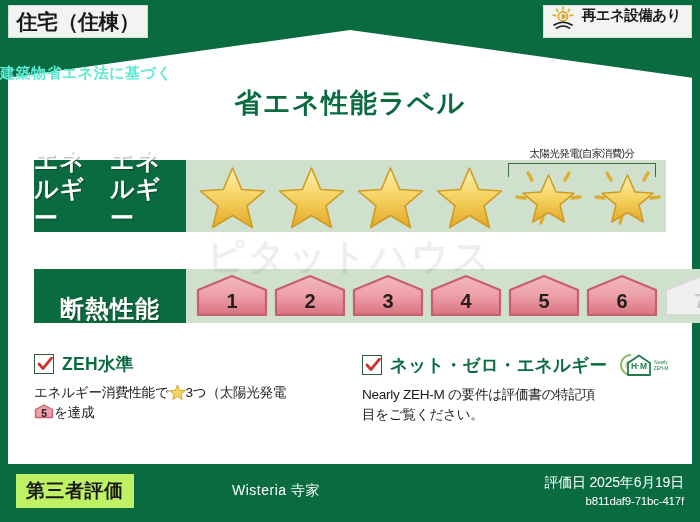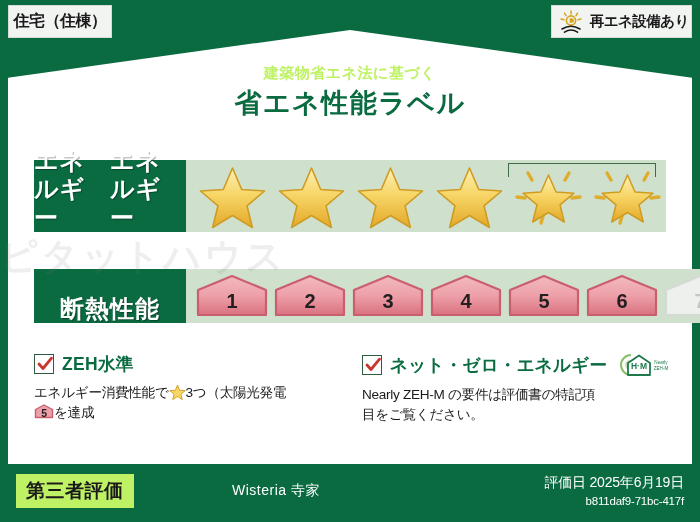--- a/index.html
+++ b/index.html
@@ -12,72 +12,72 @@
   }
 
   .label-root {
     position: absolute; inset: 0;
     background: #0a6b41;
   }
 
   
   .type-tab {
     position: absolute; left: 8px; top: 5px;
-    width: 104px; height: 33px;
+    width: 140px; height: 33px;
     background: #f2f4f2;
     border: 1px solid #d8dcd8;
     display: flex; align-items: center; justify-content: center;
-    font-size: 16px; font-weight: bold; color: #1a1a1a;
+    font-size: 21px; font-weight: bold; color: #1a1a1a;
     letter-spacing: -0.5px;
     z-index: 6;
   }
 
   
   .reneweq-badge {
     position: absolute; right: 8px; top: 5px;
-    height: 33px; padding: 0 2px 0 6px;
+    height: 33px; padding: 0 10px 0 6px;
     background: #f2f4f2;
     border: 1px solid #d8dcd8;
-    display: flex; align-items: center; gap: 6px;
+    display: flex; gap: 6px;
     z-index: 6;
   }
   .reneweq-badge .txt {
     font-size: 14.5px; font-weight: bold; color: #1a1a1a;
     letter-spacing: -0.5px;
   }
   .sun-icon { width: 26px; height: 24px; display: block; }
 
   
   .card {
     position: absolute;
     left: 8px; top: 30px; right: 8px; bottom: 58px;
     background: #ffffff;
     clip-path: polygon(0% 11%, 50% 0%, 100% 11%, 100% 100%, 0% 100%);
     z-index: 2;
   }
 
   
   .subtitle {
     position: absolute; top: 64px; left: 0; right: 0;
-    text-align: center;
-    font-size: 15px; font-weight: bold; color: #bef264;
+    font-size: 15px; font-weight: bold; color: #5eead4;
     letter-spacing: 0.5px;
     z-index: 4;
   }
   .title {
     position: absolute; top: 85px; left: 0; right: 0;
     text-align: center;
     font-size: 27px; font-weight: bold; color: #0a6b41;
     letter-spacing: 1.5px;
     z-index: 4;
   }
 
   
   .watermark {
     position: absolute; left: 0; right: 0; top: 232px;
+    text-align: center;
     font-size: 37px; font-weight: bold;
     color: rgba(120,120,120,0.13);
     letter-spacing: 3px;
     z-index: 5; pointer-events: none;
     white-space: nowrap;
   }
 
   
   .metric-row {
     position: absolute; left: 34px; right: 34px;
@@ -232,20 +232,21 @@
       </svg>
     </span>
     <span class="txt">再エネ設備あり</span>
   </div>
 
   <div class="subtitle">建築物省エネ法に基づく</div>
   <div class="title">省エネ性能ラベル</div>
 
   <div class="watermark">ピタットハウス</div>
 
+  <div class="solar-note">太陽光発電(自家消費)分</div>
   <div class="solar-bracket"></div>
 
   <div class="metric-row" id="row-energy">
     <div class="metric-label">
       <span>エネルギー</span>
       <span>エネルギー</span>
     </div>
     <div class="metric-track">
       <div class="stars">
 

